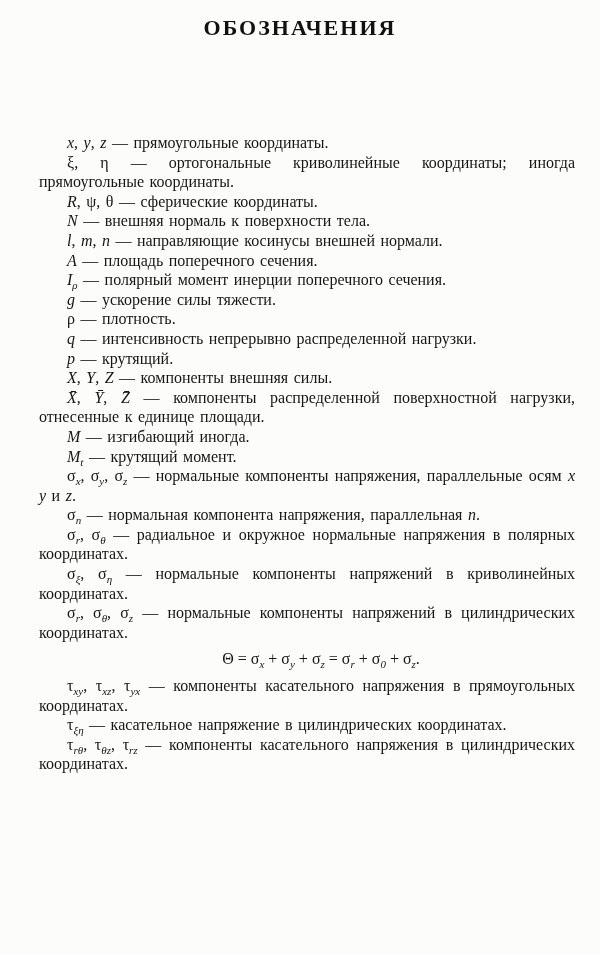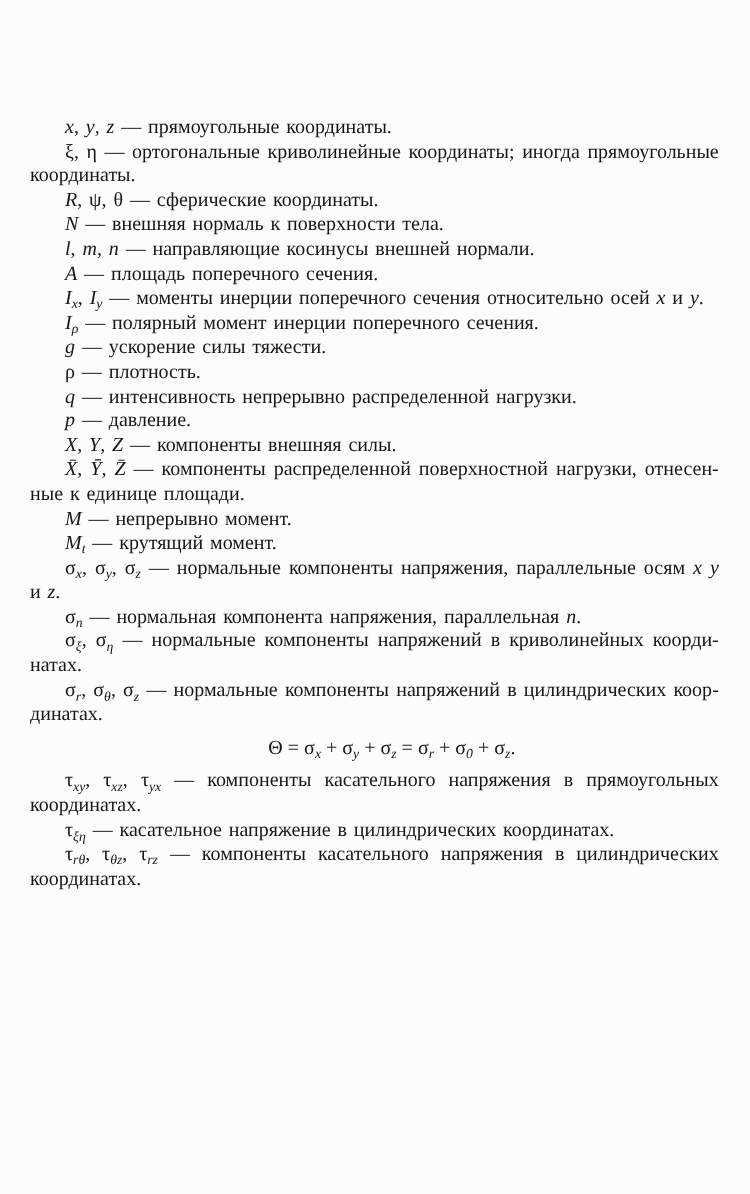--- a/index.html
+++ b/index.html
@@ -22,21 +22,21 @@
     margin: 0;
     padding-top: 15px;
     text-align: center;
     font-size: 22px;
     font-weight: bold;
     letter-spacing: 2px;
     color: #111;
   }
   .entries {
     margin-top: 92px;
-    padding: 0 25px 0 24px;
+    padding: 0 25px 0 39px;
     font-size: 16px;
     line-height: 19.6px;
   }
   .entry {
     margin: 0;
     text-indent: 28px;
     text-align: justify;
     word-spacing: 1.5px;
   }
   .entry.equation {
@@ -55,39 +55,40 @@
     font-style: italic;
     line-height: 0;
     vertical-align: -3.5px;
     letter-spacing: 0;
   }
 </style>
 </head>
 <body>
 
 <div class="page">
+  <h1 class="title">ОБОЗНАЧЕНИЯ</h1>
   <div class="entries">
       <p class="entry"><span class="sym">x</span><span>, </span><span class="sym">y</span><span>, </span><span class="sym">z</span><span> — прямоугольные координаты.</span></p>
       <p class="entry"><span class="sym-upright">ξ</span><span>, </span><span class="sym-upright">η</span><span> — ортогональные криволинейные координаты; иногда прямоугольные координаты.</span></p>
       <p class="entry"><span class="sym">R</span><span>, </span><span class="sym-upright">ψ</span><span>, </span><span class="sym-upright">θ</span><span> — сферические координаты.</span></p>
       <p class="entry"><span class="sym">N</span><span> — внешняя нормаль к поверхности тела.</span></p>
       <p class="entry"><span class="sym">l</span><span>, </span><span class="sym">m</span><span>, </span><span class="sym">n</span><span> — направляющие косинусы внешней нормали.</span></p>
       <p class="entry"><span class="sym">A</span><span> — площадь поперечного сечения.</span></p>
-      <p class="entry"><span class="sym">I</span><sub>x</sub><span>, </span><span class="sym">I</span><sub>y</sub><span> — моменты инерции поперечного сечения относительно осей </span><span class="sym">x</span><span> и </span><span class="sym">y</span><span>.</span></p>
       <p class="entry"><span class="sym">I</span><sub>ρ</sub><span> — полярный момент инерции поперечного сечения.</span></p>
       <p class="entry"><span class="sym">g</span><span> — ускорение силы тяжести.</span></p>
       <p class="entry"><span class="sym-upright">ρ</span><span> — плотность.</span></p>
       <p class="entry"><span class="sym">q</span><span> — интенсивность непрерывно распределенной нагрузки.</span></p>
-      <p class="entry"><span class="sym">p</span><span> — давление.</span></p>
+      <p class="entry"><span class="sym">p</span><span> — крутящий.</span></p>
       <p class="entry"><span class="sym">X</span><span>, </span><span class="sym">Y</span><span>, </span><span class="sym">Z</span><span> — компоненты внешняя силы.</span></p>
       <p class="entry"><span class="sym">X̄</span><span>, </span><span class="sym">Ȳ</span><span>, </span><span class="sym">Z̄</span><span> — компоненты распределенной поверхностной нагрузки, отнесен­ные к единице площади.</span></p>
-      <p class="entry"><span class="sym">M</span><span> — непрерывно момент.</span></p>
+      <p class="entry"><span class="sym">M</span><span> — изгибающий иногда.</span></p>
       <p class="entry"><span class="sym">M</span><sub>t</sub><span> — крутящий момент.</span></p>
       <p class="entry"><span class="sym-upright">σ</span><sub>x</sub><span>, </span><span class="sym-upright">σ</span><sub>y</sub><span>, </span><span class="sym-upright">σ</span><sub>z</sub><span> — нормальные компоненты напряжения, параллельные осям </span><span class="sym">x</span><span> </span><span class="sym">y</span><span> и </span><span class="sym">z</span><span>.</span></p>
       <p class="entry"><span class="sym-upright">σ</span><sub>n</sub><span> — нормальная компонента напряжения, параллельная </span><span class="sym">n</span><span>.</span></p>
+      <p class="entry"><span class="sym-upright">σ</span><sub>r</sub><span>, </span><span class="sym-upright">σ</span><sub>θ</sub><span> — радиальное и окружное нормальные напряжения в полярных координатах.</span></p>
       <p class="entry"><span class="sym-upright">σ</span><sub>ξ</sub><span>, </span><span class="sym-upright">σ</span><sub>η</sub><span> — нормальные компоненты напряжений в криволинейных коорди­натах.</span></p>
       <p class="entry"><span class="sym-upright">σ</span><sub>r</sub><span>, </span><span class="sym-upright">σ</span><sub>θ</sub><span>, </span><span class="sym-upright">σ</span><sub>z</sub><span> — нормальные компоненты напряжений в цилиндрических коор­динатах.</span></p>
       <p class="entry equation"><span class="sym-upright">Θ</span><span> = </span><span class="sym-upright">σ</span><sub>x</sub><span> + </span><span class="sym-upright">σ</span><sub>y</sub><span> + </span><span class="sym-upright">σ</span><sub>z</sub><span> = </span><span class="sym-upright">σ</span><sub>r</sub><span> + </span><span class="sym-upright">σ</span><sub>0</sub><span> + </span><span class="sym-upright">σ</span><sub>z</sub><span>.</span></p>
       <p class="entry"><span class="sym-upright">τ</span><sub>xy</sub><span>, </span><span class="sym-upright">τ</span><sub>xz</sub><span>, </span><span class="sym-upright">τ</span><sub>yx</sub><span> — компоненты касательного напряжения в прямоугольных координатах.</span></p>
       <p class="entry"><span class="sym-upright">τ</span><sub>ξη</sub><span> — касательное напряжение в цилиндрических координатах.</span></p>
       <p class="entry"><span class="sym-upright">τ</span><sub>rθ</sub><span>, </span><span class="sym-upright">τ</span><sub>θz</sub><span>, </span><span class="sym-upright">τ</span><sub>rz</sub><span> — компоненты касательного напряжения в цилиндрических координатах.</span></p>
     </div>
 </div>
 
 </body></html>

